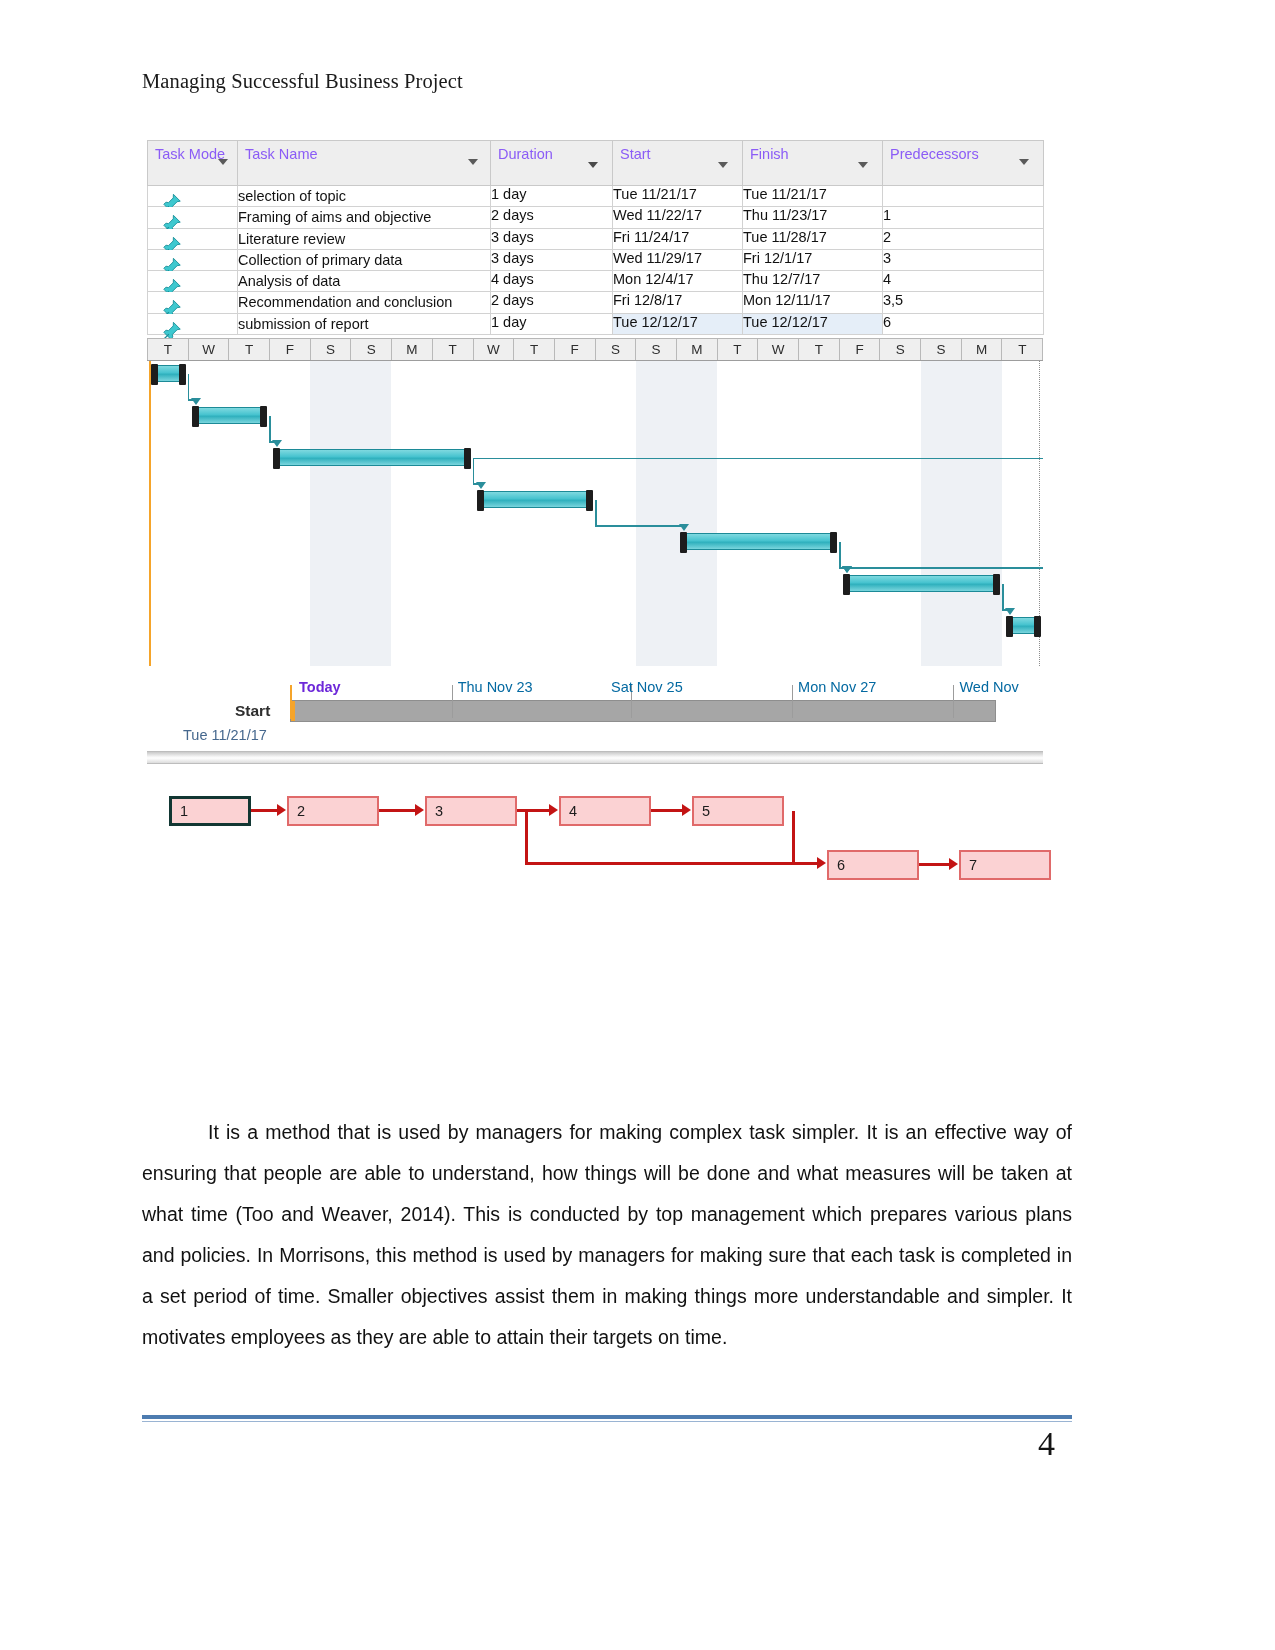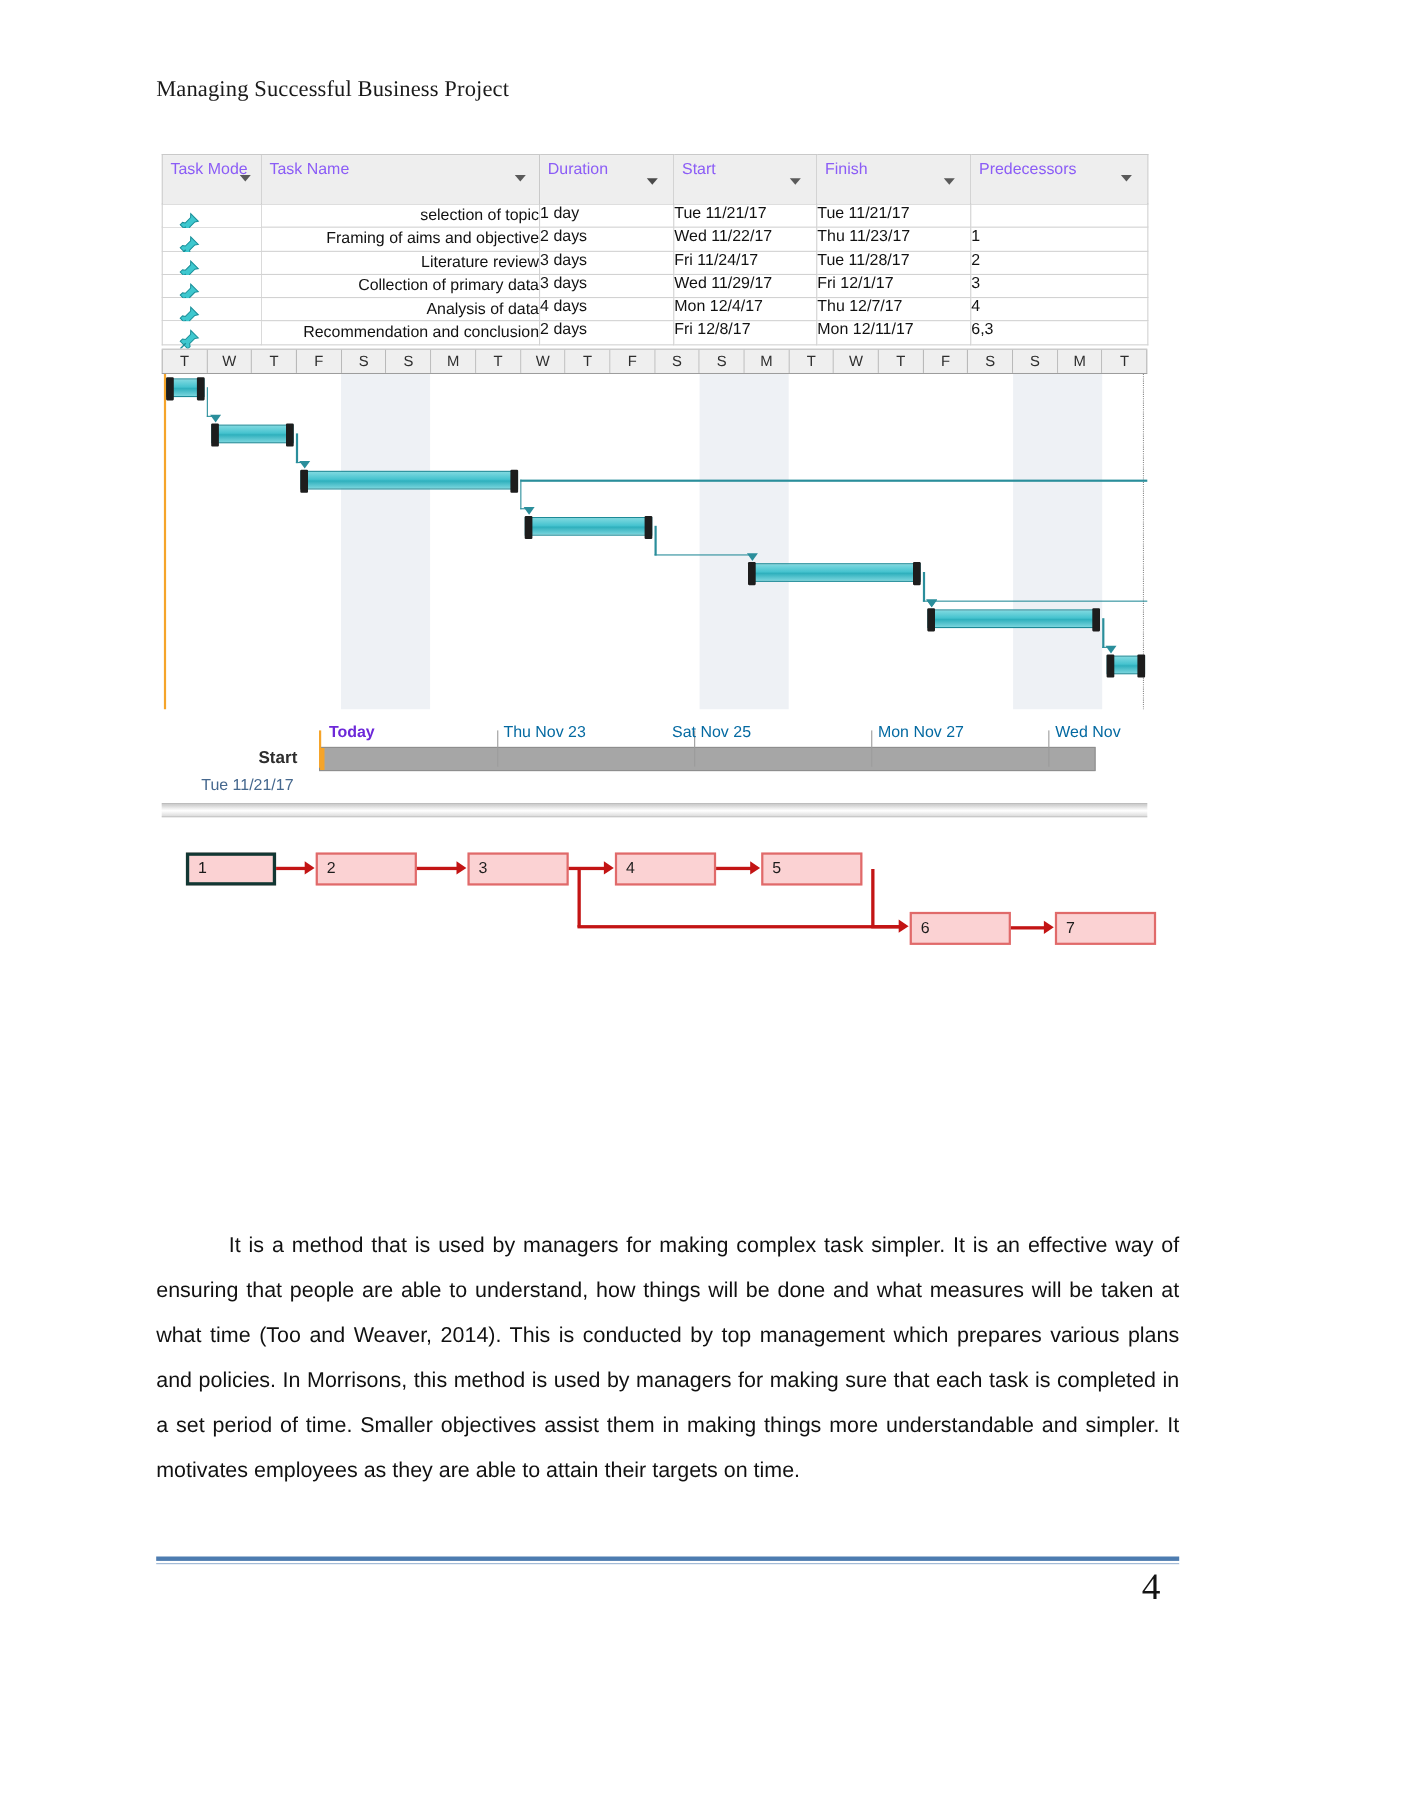--- a/index.html
+++ b/index.html
@@ -66,21 +66,21 @@
   th.c-pred .caret { right:14px; top:18px; }
 
   col.w-mode  { width:90px; }
   col.w-name  { width:253px; }
   col.w-dur   { width:122px; }
   col.w-start { width:130px; }
   col.w-fin   { width:140px; }
   col.w-pred  { width:161px; }
 
   td.cell-mode { background:#ffffff; position:relative; height:100%; }
-  td.cell-name { padding:4px 4px 4px 23px; line-height:1.40;text-align:right; }
+  td.cell-name { padding:4px 4px 4px 23px; line-height:1.40; }
   td.cell-dur  { padding:4px 4px 4px 7px; }
   td.cell-date { padding:4px 4px 4px 7px; white-space:nowrap; }
   td.cell-pred { padding:4px 4px 4px 7px; }
   tr.selected td.cell-date { background:#e5eef8; }
 
   
   .pin {
     position:absolute; left:13px; top:6px;
     width:22px; height:22px;
   }
@@ -350,21 +350,34 @@
             <td class="cell-mode">
               <span class="pin"><svg viewBox="0 0 24 24" width="22" height="22">
                   <path d="M13.5 2.5 L21 10 L17.6 10.6 L12.4 15.8 L12.9 18.6 L10.6 20.9 L3.1 13.4 L5.4 11.1 L8.2 11.6 L13.4 6.4 Z" fill="#3ec8cf" stroke="#1a8f99" stroke-width="1"></path>
                   <path d="M8.6 15.4 L3.2 20.8" stroke="#1a8f99" stroke-width="1.4" fill="none"></path>
                 </svg></span>
             </td>
             <td class="cell-name">Recommendation and conclusion</td>
             <td class="cell-dur">2 days</td>
             <td class="cell-date">Fri 12/8/17</td>
             <td class="cell-date">Mon 12/11/17</td>
-            <td class="cell-pred">6,3</td>
+            <td class="cell-pred">3,5</td>
+          </tr>
+          <tr class="selected">
+            <td class="cell-mode">
+              <span class="pin"><svg viewBox="0 0 24 24" width="22" height="22">
+                  <path d="M13.5 2.5 L21 10 L17.6 10.6 L12.4 15.8 L12.9 18.6 L10.6 20.9 L3.1 13.4 L5.4 11.1 L8.2 11.6 L13.4 6.4 Z" fill="#3ec8cf" stroke="#1a8f99" stroke-width="1"></path>
+                  <path d="M8.6 15.4 L3.2 20.8" stroke="#1a8f99" stroke-width="1.4" fill="none"></path>
+                </svg></span>
+            </td>
+            <td class="cell-name">submission of report</td>
+            <td class="cell-dur">1 day</td>
+            <td class="cell-date">Tue 12/12/17</td>
+            <td class="cell-date">Tue 12/12/17</td>
+            <td class="cell-pred">6</td>
           </tr>
         </tbody>
     </table>
 
     <div class="gantt">
       <div class="tscale">
           <div class="day">T</div>
           <div class="day">W</div>
           <div class="day">T</div>
           <div class="day">F</div>

